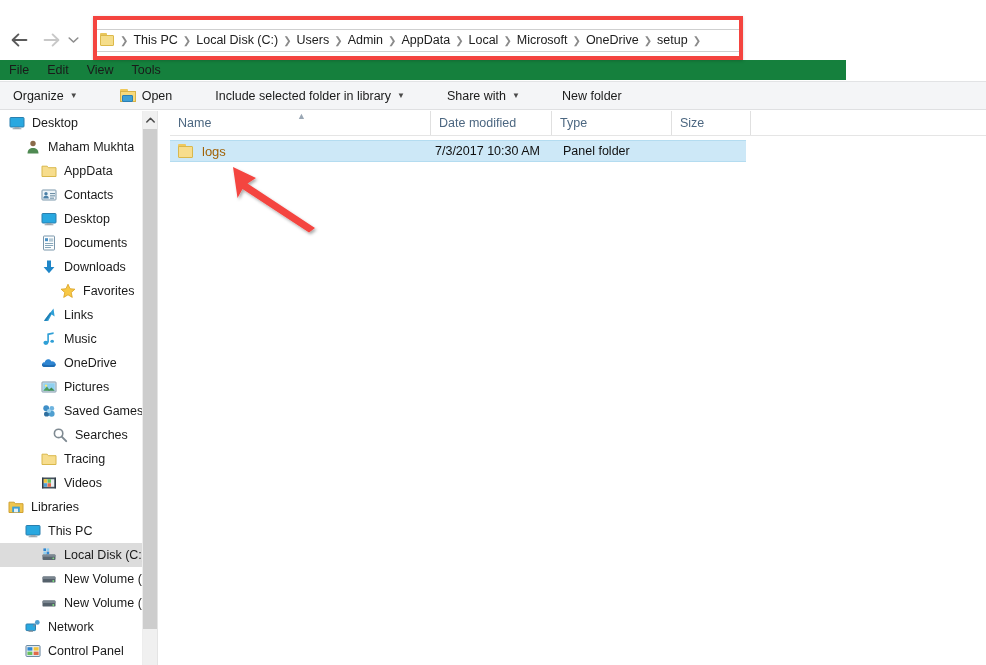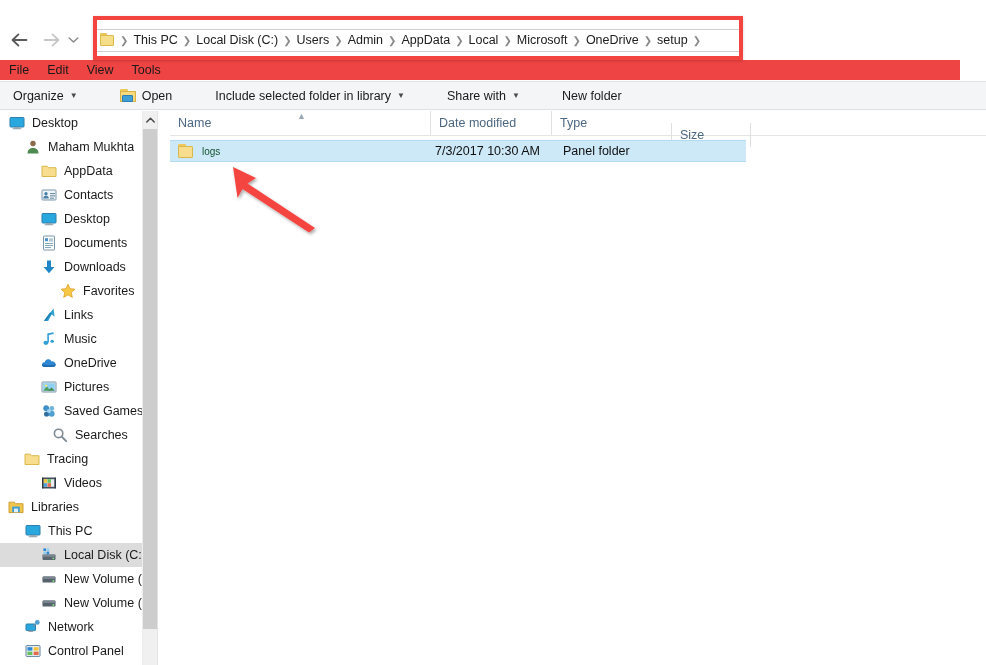--- a/index.html
+++ b/index.html
@@ -28,21 +28,21 @@
     box-sizing:border-box;
   }
   .addr-folder{width:18px;height:15px;margin-left:3px;margin-right:2px;position:relative;flex:none;}
   .addr-folder .tab{position:absolute;left:1px;top:0px;width:7px;height:3px;background:#e9c65c;border-radius:1px 1px 0 0;}
   .addr-folder .body{position:absolute;left:1px;top:2px;width:14px;height:11px;background:#f5dd8a;border:1px solid #dcb94a;box-sizing:border-box;border-radius:0 1px 1px 1px;}
   .crumbs{display:flex;align-items:center;height:100%;font-size:12.5px;color:#202020;white-space:nowrap;overflow:hidden;}
   .crumb{padding:0 4px;line-height:21px;cursor:default;}
   .csep{color:#8a8a8a;font-size:10px;padding:0 1px;line-height:21px;user-select:none;}
 
   
-  .menubar{position:absolute;left:0;top:60px;width:960px;height:20px;background:#ef4444;display:flex;align-items:center;}
+  .menubar{position:absolute;left:0;top:60px;width:846px;height:20px;background:#15803d;display:flex;align-items:center;}
   .menuitem{font-size:12.5px;color:#1a1a1a;padding:0 9px;line-height:20px;cursor:default;}
 
   
   .cmdbar{
     position:absolute;left:0;top:81px;width:986px;height:29px;
     background:#f4f5f7;border-top:1px solid #e2e3e5;border-bottom:1px solid #dfe0e2;
     display:flex;align-items:center;box-sizing:border-box;
   }
   .cmd{display:flex;align-items:center;height:22px;padding:0 9px;margin-left:3px;font-size:12.5px;color:#1a1a1a;cursor:default;border:1px solid transparent;}
   .caret{margin-left:6px;font-size:8px;color:#4a4a4a;line-height:1;}
@@ -77,21 +77,21 @@
   .sortmark{position:absolute;left:127px;top:1px;font-size:9px;color:#9aa7b4;line-height:1;}
 
   .rowsel{
     position:absolute;left:12px;top:29px;width:576px;height:22px;
     background:#cde8f7;border-top:1px solid #b4dcf0;border-bottom:1px solid #b4dcf0;
     box-sizing:border-box;display:flex;align-items:center;cursor:default;
   }
   .rowfolder{width:17px;height:14px;margin-left:8px;margin-right:7px;position:relative;flex:none;}
   .rowfolder .ftab{position:absolute;left:0;top:0;width:8px;height:3px;background:#efc95e;border-radius:1px 1px 0 0;}
   .rowfolder .fbody{position:absolute;left:0;top:2px;width:15px;height:12px;background:#f7dd8d;border:1px solid #d9b84c;box-sizing:border-box;border-radius:0 1px 1px 1px;}
-  .cellname{font-size:10px;color:#14532d;}
+  .cellname{font-size:13px;color:#a16207;}
   .celldate{position:absolute;left:265px;font-size:12.5px;color:#101010;}
   .celltype{position:absolute;left:393px;font-size:12.5px;color:#101010;}
 
   
   .annot-rect{
     position:absolute;left:93px;top:16px;width:650px;height:44px;
     border:4px solid #f4443f;box-sizing:border-box;pointer-events:none;
     box-shadow:0 1px 3px rgba(0,0,0,.18);
   }
   .annot-arrow{position:absolute;left:220px;top:158px;width:110px;height:80px;pointer-events:none;}
@@ -298,21 +298,21 @@
           </svg></span>
         <span class="lbl">Saved Games</span>
       </div>
       <div class="navnode" style="padding-left: 52px;">
         <span class="navicon"><svg width="16" height="16" viewBox="0 0 16 16">
             <circle cx="6.6" cy="6.4" r="4.2" fill="none" stroke="#7f8a92" stroke-width="1.6"></circle>
             <path d="M9.7 9.6 L14.2 14.1" stroke="#7f8a92" stroke-width="2" stroke-linecap="round"></path>
           </svg></span>
         <span class="lbl">Searches</span>
       </div>
-      <div class="navnode" style="padding-left: 24px;">
+      <div class="navnode" style="padding-left: 41px;">
         <span class="navicon"><svg width="16" height="16" viewBox="0 0 16 16">
             <path d="M1 3.2 h5.2 l1.1 1.5 H15 v8.8 H1 Z" fill="#f7dd8d" stroke="#d9b84c" stroke-width="1"></path>
           </svg></span>
         <span class="lbl">Tracing</span>
       </div>
       <div class="navnode" style="padding-left: 41px;">
         <span class="navicon"><svg width="16" height="16" viewBox="0 0 16 16">
             <rect x="1" y="2.6" width="14" height="10.8" rx="0.6" fill="#44515c"></rect>
             <rect x="2.6" y="4.2" width="10.8" height="7.6" fill="#e8eef2"></rect>
             <rect x="2.6" y="4.2" width="3.5" height="3.6" fill="#f2c33c"></rect>
@@ -405,21 +405,21 @@
       <div class="col" style="left:0;width:260px;">
         <span class="ctext">Name</span>
         <span class="sortmark">▲</span>
       </div>
       <div class="col div" style="left:260px;width:121px;">
         <span class="ctext">Date modified</span>
       </div>
       <div class="col div" style="left:381px;width:120px;">
         <span class="ctext">Type</span>
       </div>
-      <div class="col div" style="left:501px;width:80px;border-right:1px solid #e0e0e0;margin-top:12px;">
+      <div class="col div" style="left:501px;width:80px;border-right:1px solid #e0e0e0;">
         <span class="ctext">Size</span>
       </div>
     </div>
 
     <div class="rowsel">
       <span class="rowfolder">
         <span class="ftab"></span>
           <span class="fbody"></span>
       </span>
       <span class="cellname">logs</span>

